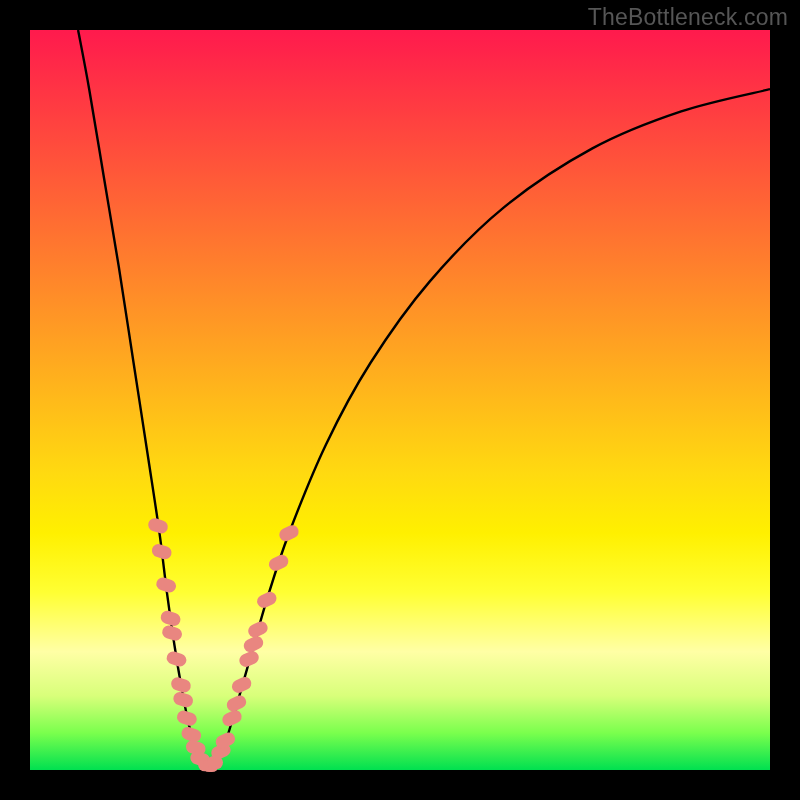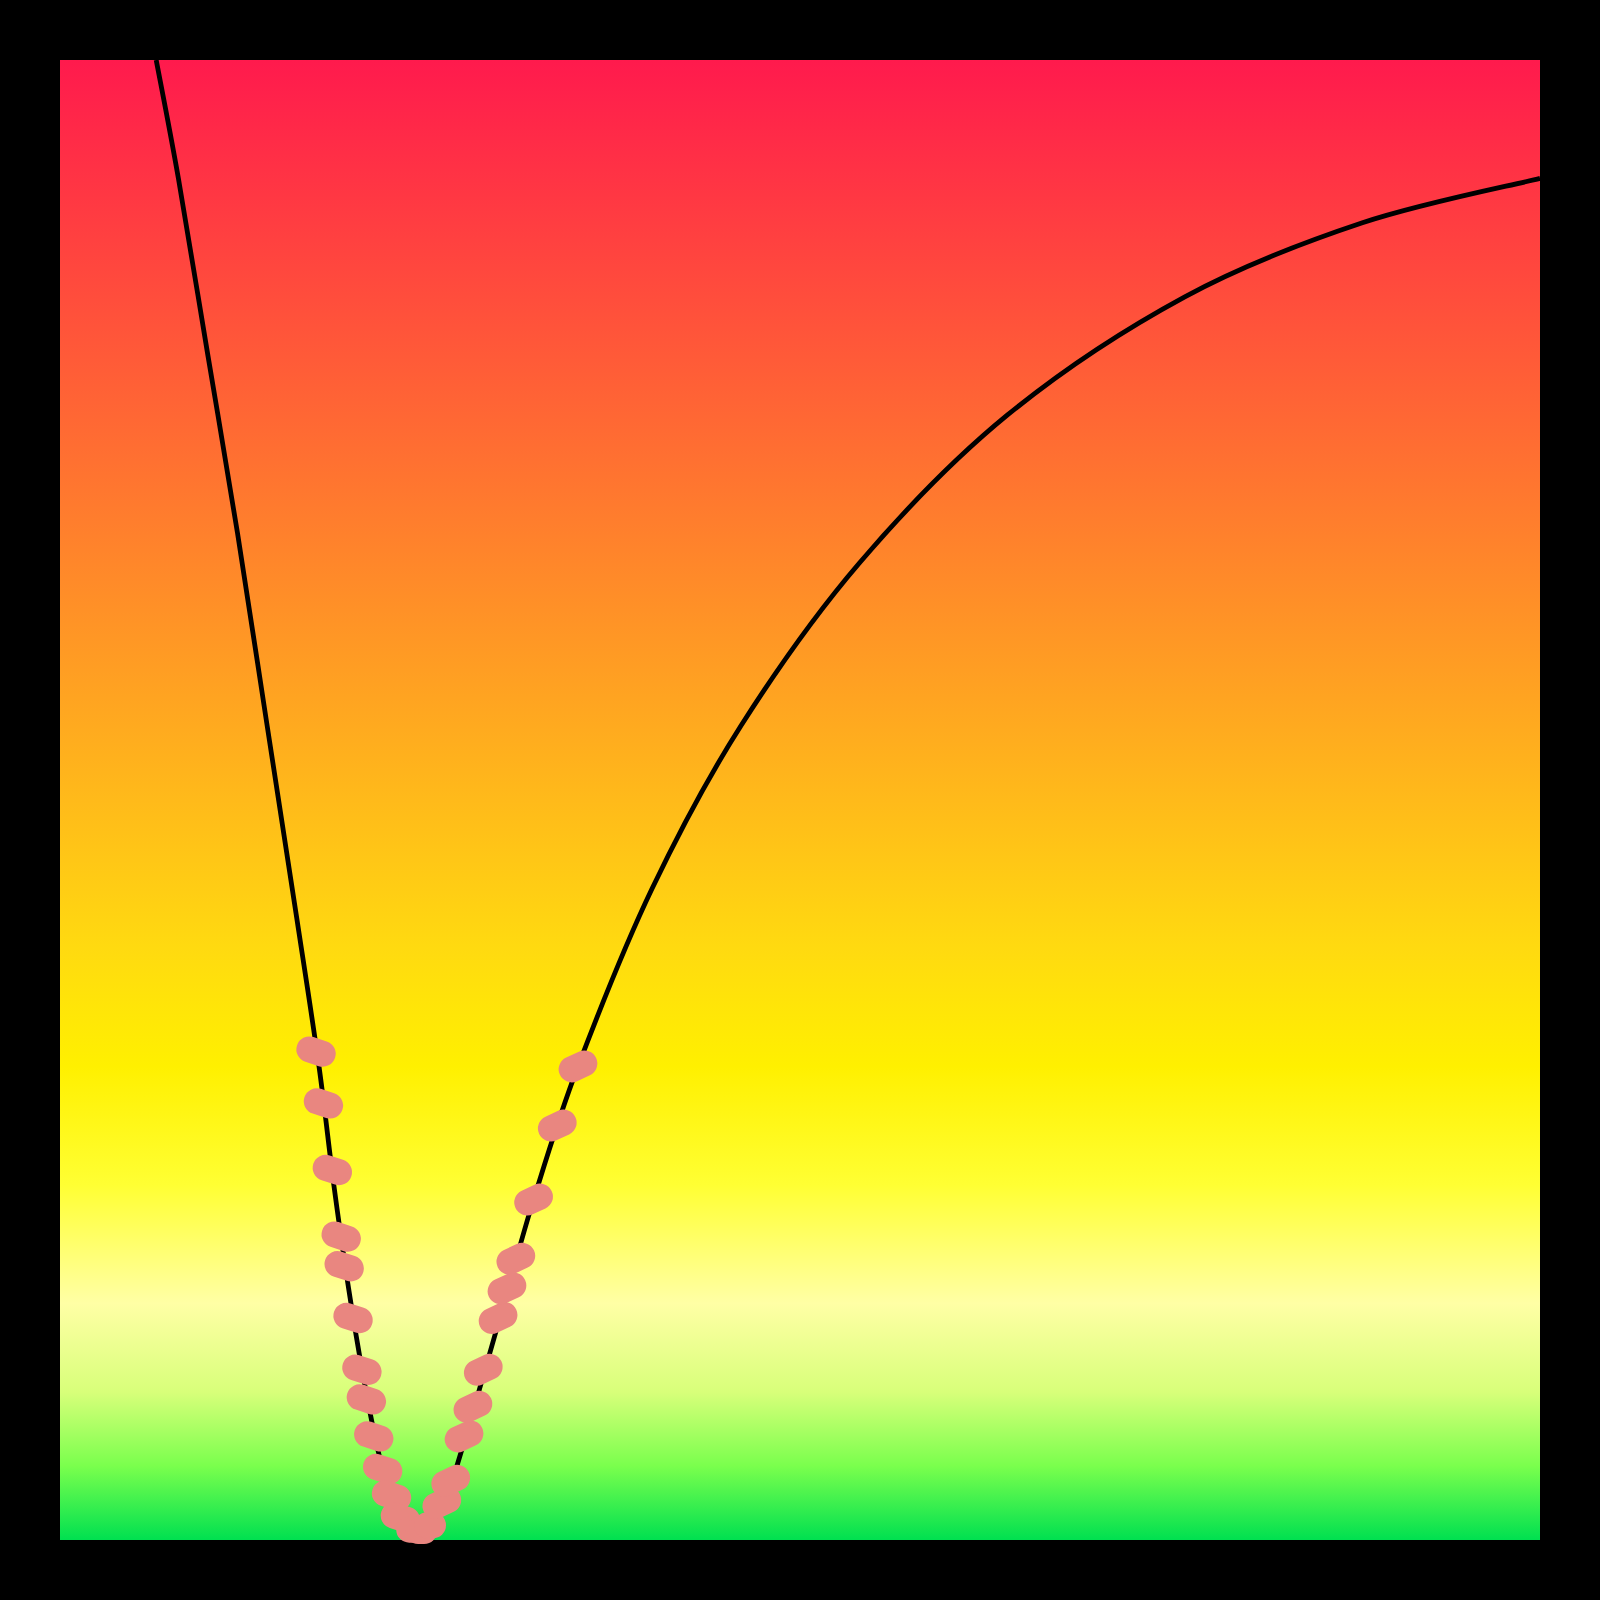--- a/index.html
+++ b/index.html
@@ -56,20 +56,21 @@
     top: 0;
     width: 740px;
     height: 740px;
     overflow: visible;
   }
 </style>
 </head>
 <body>
 
 <div class="outer-frame">
+  <div class="watermark">TheBottleneck.com</div>
   <div class="plot-area">
     <svg class="curve-layer" viewBox="0 0 740 740">
       <path id="curve-path" fill="none" stroke="#000000" stroke-width="2.4" d="M 48.1 0 C 49.95 9.866666666666655 54.88333333333334 34.53333333333326 59.2 59.19999999999993 C 63.516666666666666 83.8666666666666 69.06666666666666 118.39999999999999 74 148 C 78.93333333333334 177.6 83.86666666666666 205.96666666666664 88.8 236.79999999999995 C 93.73333333333333 267.63333333333327 98.66666666666667 300.9333333333333 103.60000000000001 332.99999999999994 C 108.53333333333335 365.0666666666666 114.08333333333334 400.8333333333333 118.4 429.2 C 122.71666666666667 457.56666666666666 126.41666666666667 481 129.5 503.2 C 132.58333333333334 525.4 134.43333333333334 543.9 136.9 562.4 C 139.36666666666667 580.9 141.83333333333334 598.1666666666667 144.3 614.2 C 146.76666666666668 630.2333333333333 149.23333333333332 645.0333333333333 151.7 658.6 C 154.16666666666666 672.1666666666667 156.63333333333333 685.1166666666667 159.1 695.6 C 161.56666666666666 706.0833333333334 164.03333333333333 715.0866666666667 166.5 721.5 C 168.96666666666667 727.9133333333333 171.4333333333333 731.7366666666667 173.89999999999998 734.08 C 176.36666666666665 736.4233333333334 178.83333333333331 736.4233333333333 181.29999999999998 735.56 C 183.76666666666665 734.6966666666666 186.23333333333335 733.0933333333332 188.70000000000002 728.9 C 191.16666666666669 724.7066666666667 193.01666666666668 719.65 196.10000000000002 710.4 C 199.18333333333337 701.15 202.88333333333335 688.1999999999999 207.20000000000002 673.4 C 211.51666666666668 658.6 217.06666666666666 638.8666666666667 222 621.6 C 226.93333333333334 604.3333333333334 230.63333333333335 589.5333333333333 236.8 569.8 C 242.96666666666667 550.0666666666666 249.13333333333333 529.1 259 503.2 C 268.8666666666667 477.3 282.43333333333334 442.76666666666665 296 414.4 C 309.56666666666666 386.0333333333333 323.1333333333334 360.13333333333327 340.40000000000003 332.99999999999994 C 357.6666666666667 305.8666666666666 377.40000000000003 277.49999999999994 399.6 251.59999999999997 C 421.8 225.7 446.4666666666667 199.8 473.6 177.60000000000002 C 500.73333333333335 155.40000000000003 532.8 134.4333333333333 562.4 118.39999999999998 C 592 102.36666666666663 621.6 91.26666666666665 651.2 81.39999999999998 C 680.8000000000001 71.5333333333333 725.2 62.89999999999994 740 59.19999999999993 "></path>
       <g id="markers">
           <rect x="121.52000000000001" y="485.79999999999995" width="13" height="20" rx="6.5" ry="6.5" fill="#e98680" stroke="#e98680" stroke-width="0" transform="rotate(-72 128.02 495.79999999999995)"></rect>
           <rect x="125.22000000000003" y="511.70000000000005" width="13" height="20" rx="6.5" ry="6.5" fill="#e98680" stroke="#e98680" stroke-width="0" transform="rotate(-72 131.72000000000003 521.7)"></rect>
           <rect x="129.66" y="545" width="13" height="20" rx="6.5" ry="6.5" fill="#e98680" stroke="#e98680" stroke-width="0" transform="rotate(-72 136.16 555)"></rect>
           <rect x="134.1" y="578.3" width="13" height="20" rx="6.5" ry="6.5" fill="#e98680" stroke="#e98680" stroke-width="0" transform="rotate(-72 140.6 588.3)"></rect>
           <rect x="135.58" y="593.1" width="13" height="20" rx="6.5" ry="6.5" fill="#e98680" stroke="#e98680" stroke-width="0" transform="rotate(-72 142.08 603.1)"></rect>
           <rect x="140.02" y="619" width="13" height="20" rx="6.5" ry="6.5" fill="#e98680" stroke="#e98680" stroke-width="0" transform="rotate(-72 146.52 629)"></rect>

